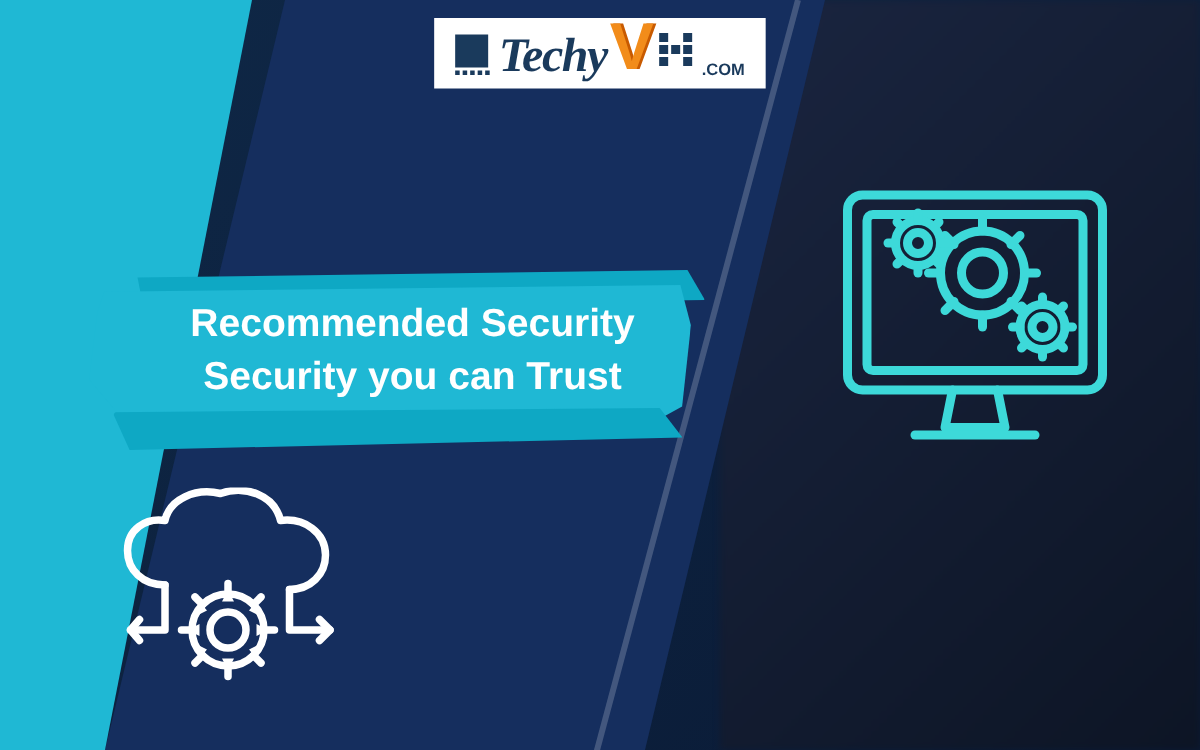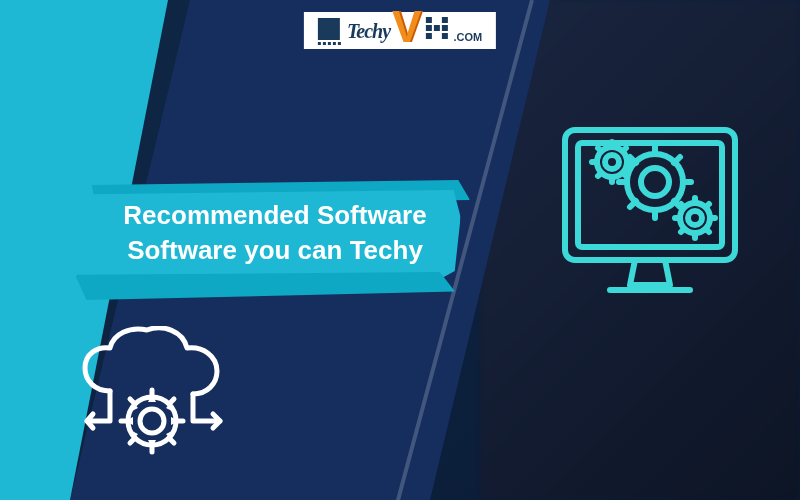--- a/index.html
+++ b/index.html
@@ -85,21 +85,21 @@
       display: flex;
       gap: 2px;
     }
     .logo-dot {
       width: 3px;
       height: 3px;
       background: #1a3a5c;
     }
     .logo-text {
       font-family: Georgia, serif;
-      font-size: 20px;
+      font-size: 32px;
       font-weight: bold;
       font-style: italic;
       color: #1a3a5c;
       letter-spacing: -1px;
     }
     .logo-v {
       display: inline-block;
       color: #f28c1a;
       font-size: 44px;
       font-weight: bold;
@@ -227,22 +227,22 @@
     <span class="logo-com">.COM</span>
   </div>
 
   <div class="banner-brush">
     <div class="brush-stroke brush-2"></div>
     <div class="brush-stroke brush-1"></div>
     <div class="brush-stroke brush-3"></div>
   </div>
 
   <div class="banner-text">
-    <div>Recommended Software</div>
-    <div>Software you can Techy</div>
+    <div>Recommended Security</div>
+    <div>Security you can Trust</div>
   </div>
 
   <div class="cloud-gear-icon">
     <svg width="180" height="150" viewBox="0 0 180 150">
       <g fill="none" stroke="#ffffff" stroke-width="5" stroke-linecap="round" stroke-linejoin="round">
 
         <path d="M 35 65 
                  C 20 65, 10 55, 10 42
                  C 10 28, 22 20, 35 22
                  C 38 8, 55 0, 72 4

